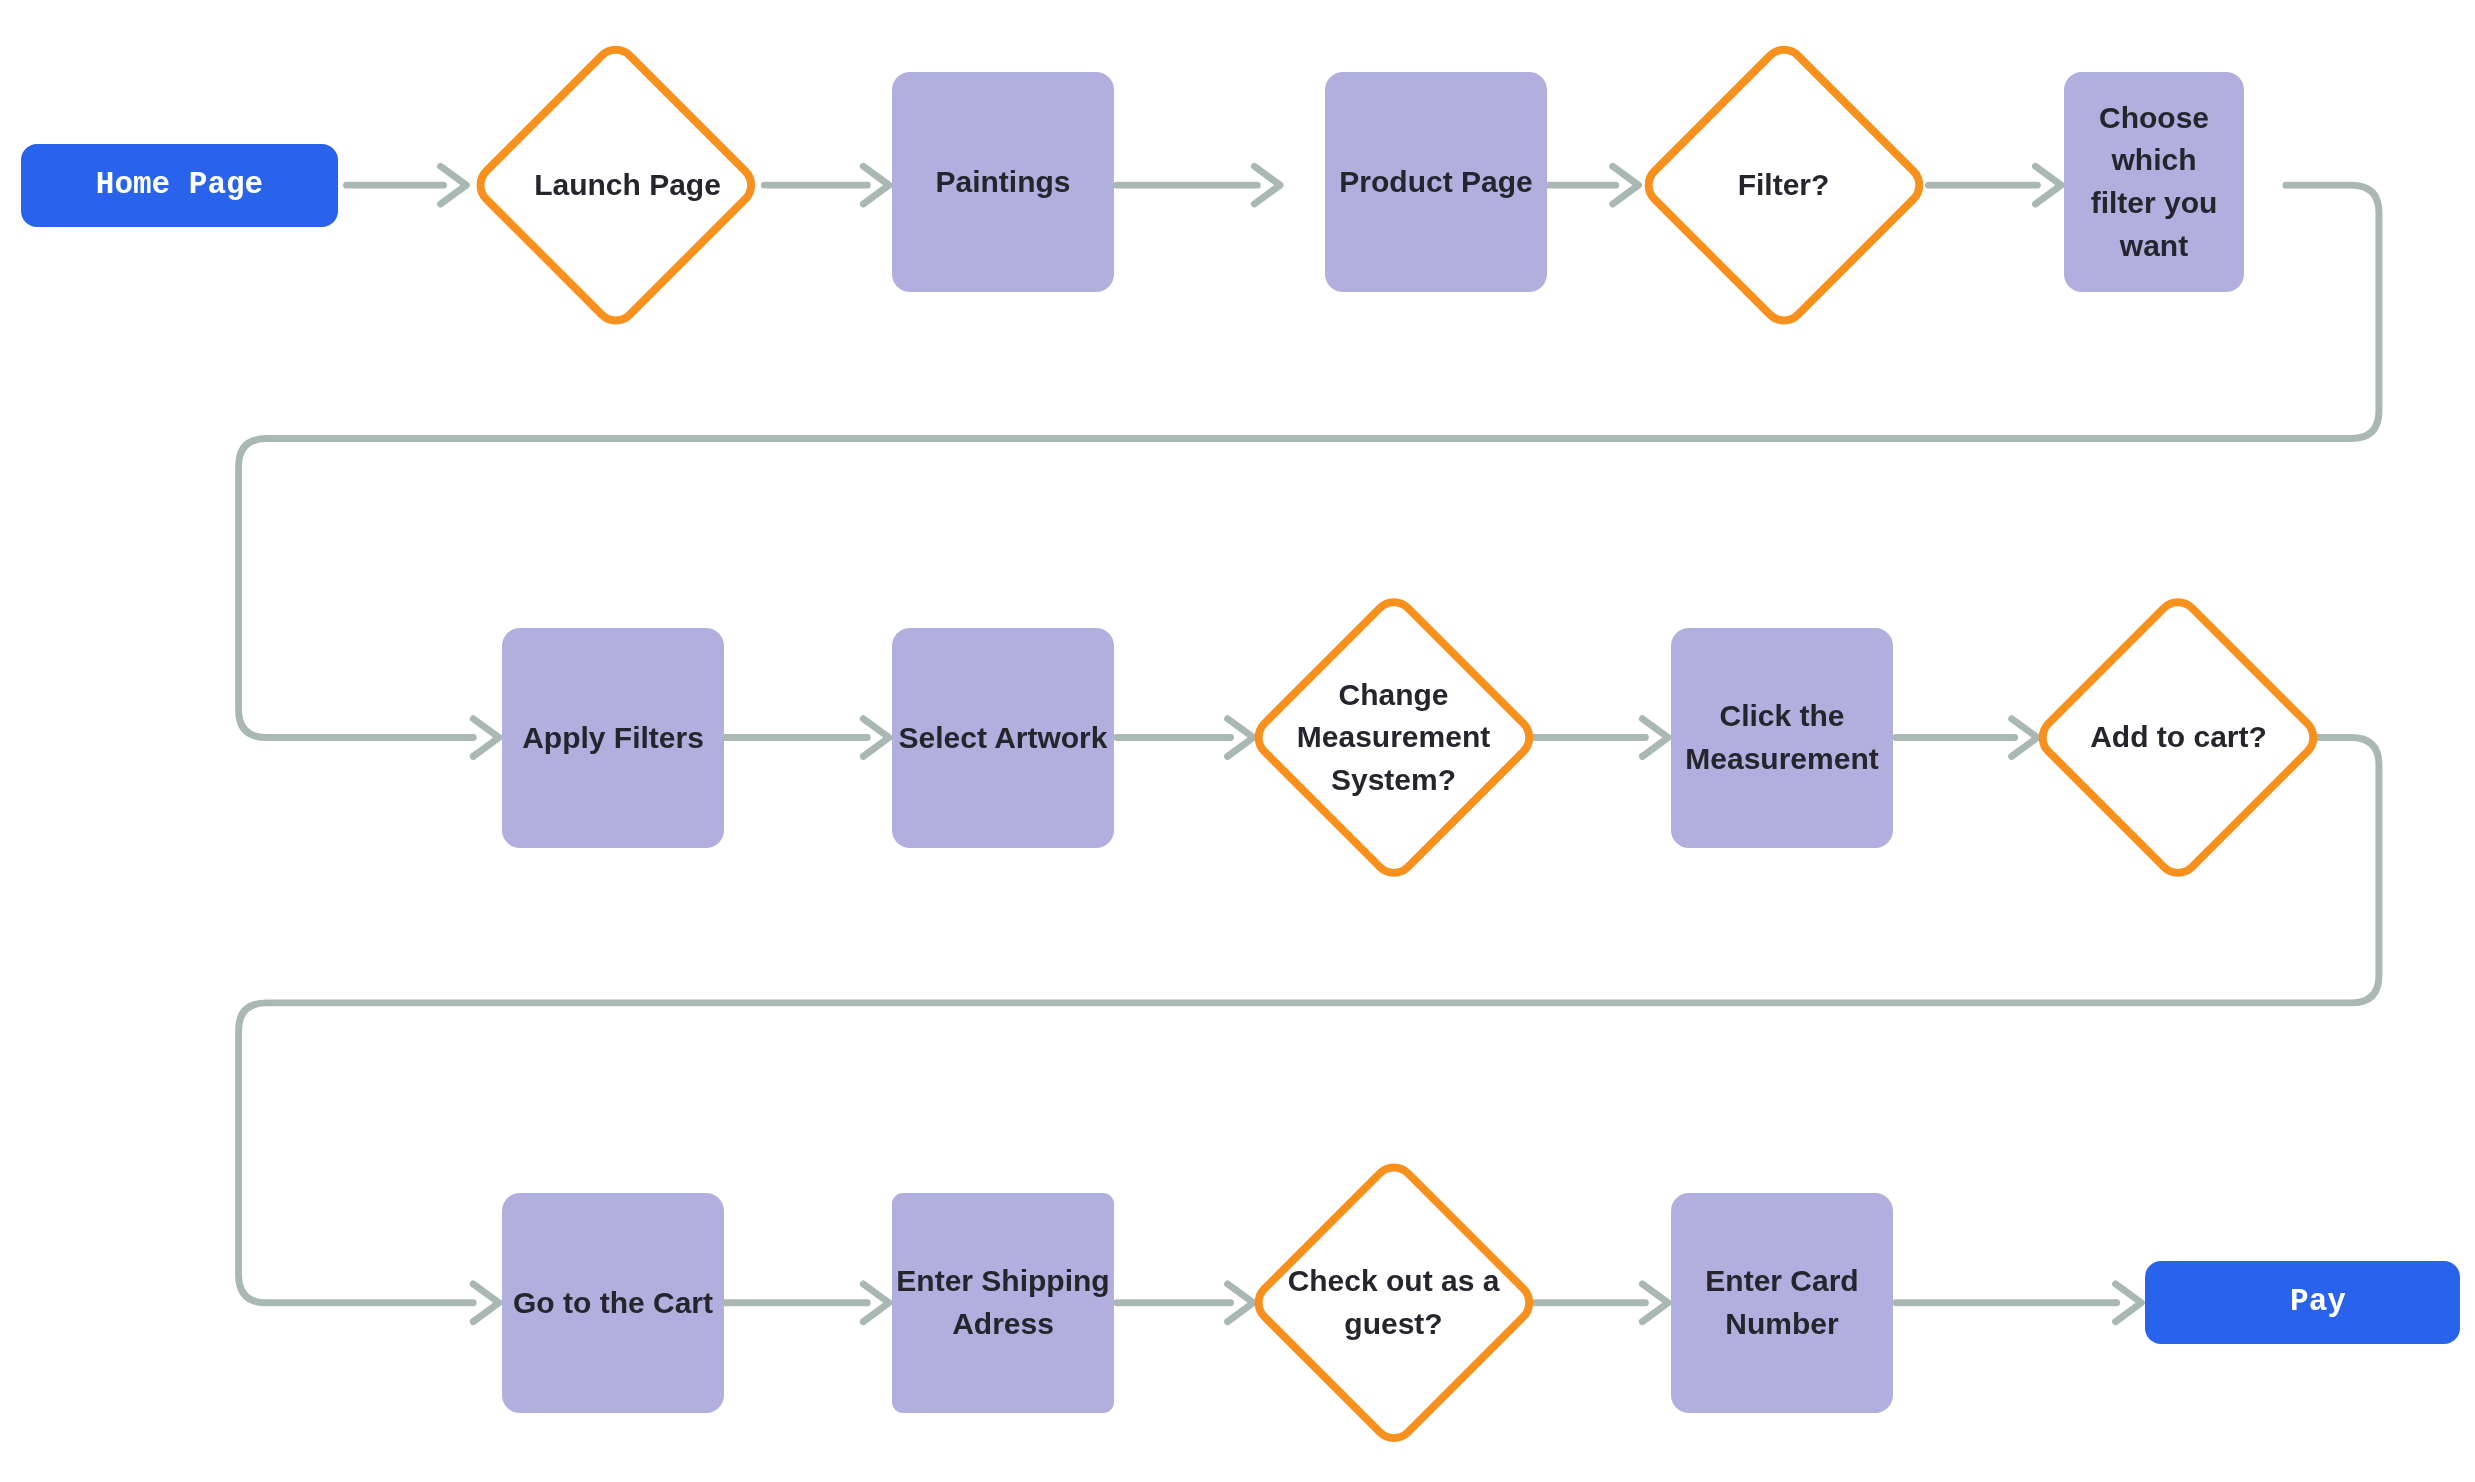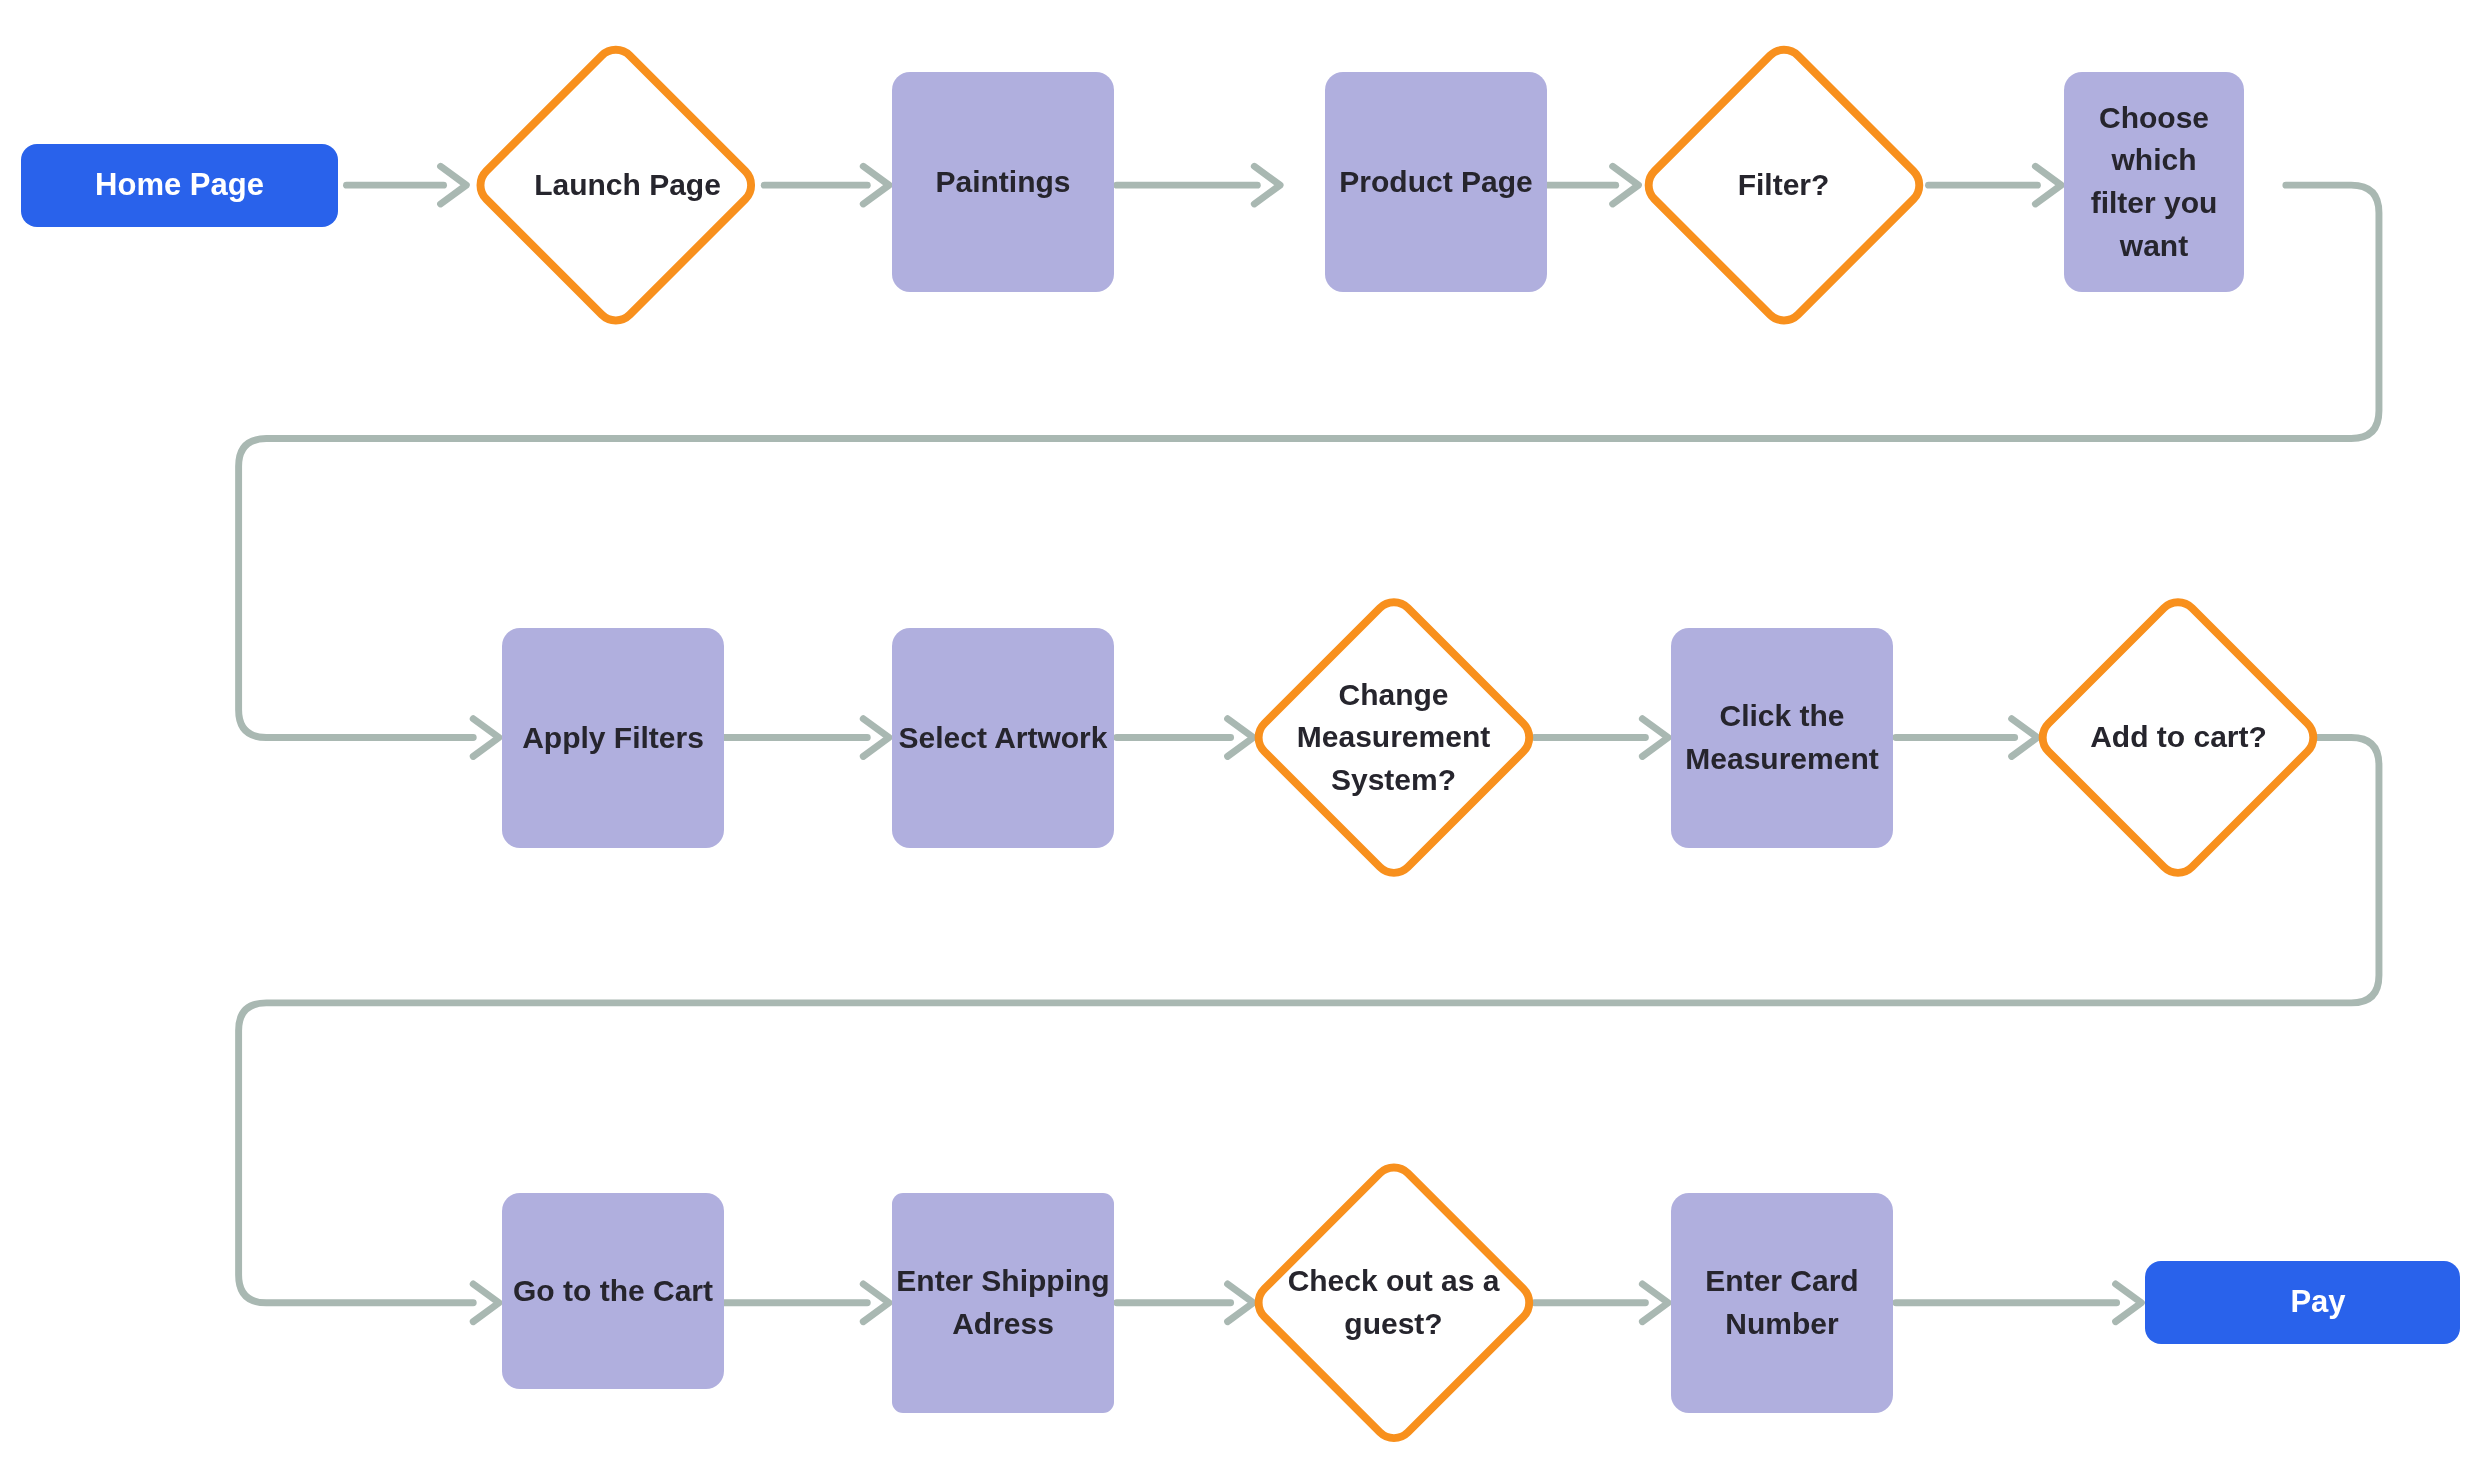--- a/index.html
+++ b/index.html
@@ -39,20 +39,21 @@
     white-space: pre-line;
     width: 100%;
   }
   .node.start-end {
     background: #2962EB;
     border-radius: 16px;
   }
   .node.start-end .label {
     color: #ffffff;
     font-size: 31px;
+    font-family: Liberation Mono, monospace;
   }
   .node.process {
     background: #B0AFDE;
     border-radius: 18px;
   }
   .node.decision {
     background: transparent;
   }
 </style>
 </head>
@@ -154,21 +155,21 @@
 
   <div class="node process" style="left:1671px; top:628px; width:222px; height:220px;">
     <div class="label">Click the
 Measurement</div>
   </div>
 
   <div class="node decision" style="left:2035px; top:594px; width:287px; height:287px;">
     <div class="label">Add to cart?</div>
   </div>
 
-  <div class="node process" style="left:502px; top:1193px; width:222px; height:196px;">
+  <div class="node process" style="left:502px; top:1193px; width:222px; height:220px;">
     <div class="label">Go to the Cart</div>
   </div>
 
   <div class="node process" style="left:892px; top:1193px; width:222px; height:220px;border-radius:11px;">
     <div class="label">Enter Shipping
 Adress</div>
   </div>
 
   <div class="node decision" style="left:1250px; top:1159px; width:287px; height:287px;">
     <div class="label">Check out as a

